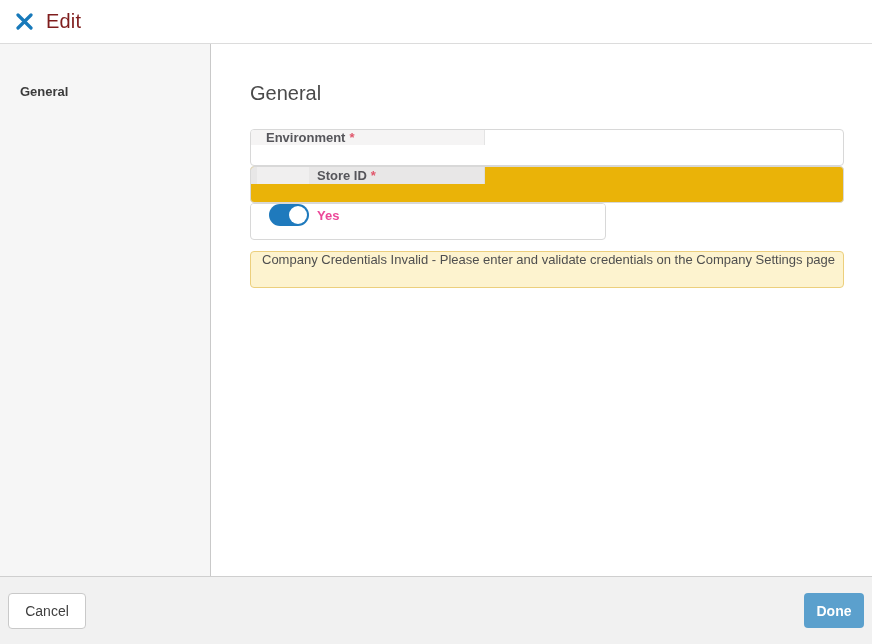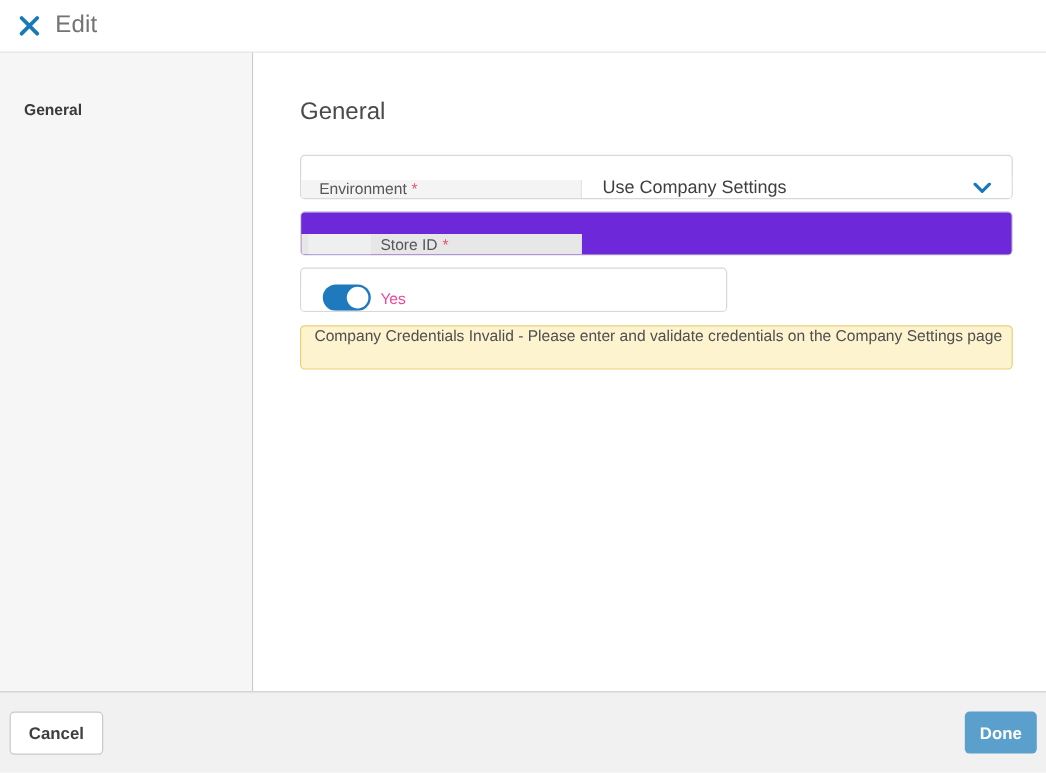--- a/index.html
+++ b/index.html
@@ -20,21 +20,21 @@
     border-bottom: 1px solid #dcdcdc;
     padding-left: 10px;
   }
   .close-btn {
     width: 28px; height: 28px;
     display: flex; align-items: center; justify-content: center;
     cursor: pointer; background: transparent; border: none;
   }
   .header-title {
     margin-left: 8px;
-    font-size: 20px; color: #737373; font-weight: 400;
+    font-size: 20px; color: #7f1d1d; font-weight: 400;
     letter-spacing: 0.2px;
   }
 
   
   .body { flex: 1 1 auto; display: flex; min-height: 0; background: #fff; }
   .sidebar {
     width: 211px; flex: 0 0 211px;
     background: #f6f6f6;
     border-right: 1px solid #c9c9c9;
   }
@@ -46,27 +46,27 @@
   .main { flex: 1 1 auto; background: #ffffff; padding-left: 39px; padding-right: 27px; }
   .main-heading {
     margin: 36px 0 23px 0;
     font-size: 20px; line-height: 26px;
     font-weight: 400; color: #4a4a4a;
   }
 
   
   .form { width: 594px; }
   .field-row {
-    display: flex; align-items: flex-end;
+    display: flex; align-items: flex-start;
     height: 37px;
     border: 1px solid #d8d8d8;
     border-radius: 4px;
-    margin-bottom: 10px;
     background: #ffffff;
     overflow: hidden;
+    font-weight: bold;
   }
   .field-label {
     width: 234px; flex: 0 0 234px;
     background: #f5f4f4;
     display: flex; align-items: center;
     padding-left: 15px;
     font-size: 13px; color: #55555a;
     border-right: 1px solid #e4e4e4;
   }
   .required { color: #e0566b; margin-left: 4px; }
@@ -75,21 +75,21 @@
     display: flex; align-items: center;
     padding-left: 17px;
     font-size: 15px; color: #3f3f3f;
     background: #fff;
     position: relative;
   }
   .select-row .field-value { cursor: pointer; }
   .chevron { position: absolute; right: 17px; top: 50%; transform: translateY(-50%); display: flex; }
 
   
-  .locked-row { background: #6d28d9; }
+  .locked-row { background: #eab308; }
   .locked-row .field-label { background: #e8e7e7; border-right: 1px solid #dcdcdc; padding-left: 6px; }
   .locked-row .field-value { background: #f2f1f1; color: #6d6d6d; font-size: 14px; }
   .redacted-block {
     width: 52px; height: 17px;
     background: #f0efef;
     margin-right: 8px;
     flex: 0 0 52px;
   }
   .lock { position: absolute; right: 12px; top: 50%; transform: translateY(-50%); display: flex; }
 
@@ -128,21 +128,20 @@
     flex: 0 0 68px; height: 68px;
     background: #f1f1f1;
     border-top: 1px solid #cfcfcf;
     display: flex; align-items: center; justify-content: space-between;
     padding: 0 8px;
   }
   .btn {
     border-radius: 4px; font-size: 14px;
     font-family: "Liberation Sans", sans-serif;
     cursor: pointer;
-    font-weight: bold;
   }
   .btn-cancel {
     width: 78px; height: 36px;
     background: #ffffff;
     border: 1px solid #c9c9c9;
     color: #3f3f3f;
   }
   .btn-done {
     width: 60px; height: 35px;
     background: #5ba0cd;
@@ -176,28 +175,20 @@
     <div class="main">
       <div class="main-heading">General</div>
 
       <div class="form">
 
         <div class="field-row select-row">
           <div class="field-label">
             <span>Environment</span>
               <span class="required">*</span>
           </div>
-          <div class="field-value">
-            <span>Use Company Settings</span>
-            <span class="chevron">
-              <svg width="15" height="10" viewBox="0 0 15 10">
-                <path d="M1.5 1.5 L7.5 7.5 L13.5 1.5" stroke="#1779ba" stroke-width="2.6" fill="none" stroke-linecap="round" stroke-linejoin="round"></path>
-              </svg>
-            </span>
-          </div>
         </div>
 
         <div class="field-row locked-row">
           <div class="field-label">
             <span class="redacted-block"></span>
             <span>Store ID</span>
               <span class="required">*</span>
           </div>
         </div>
 

